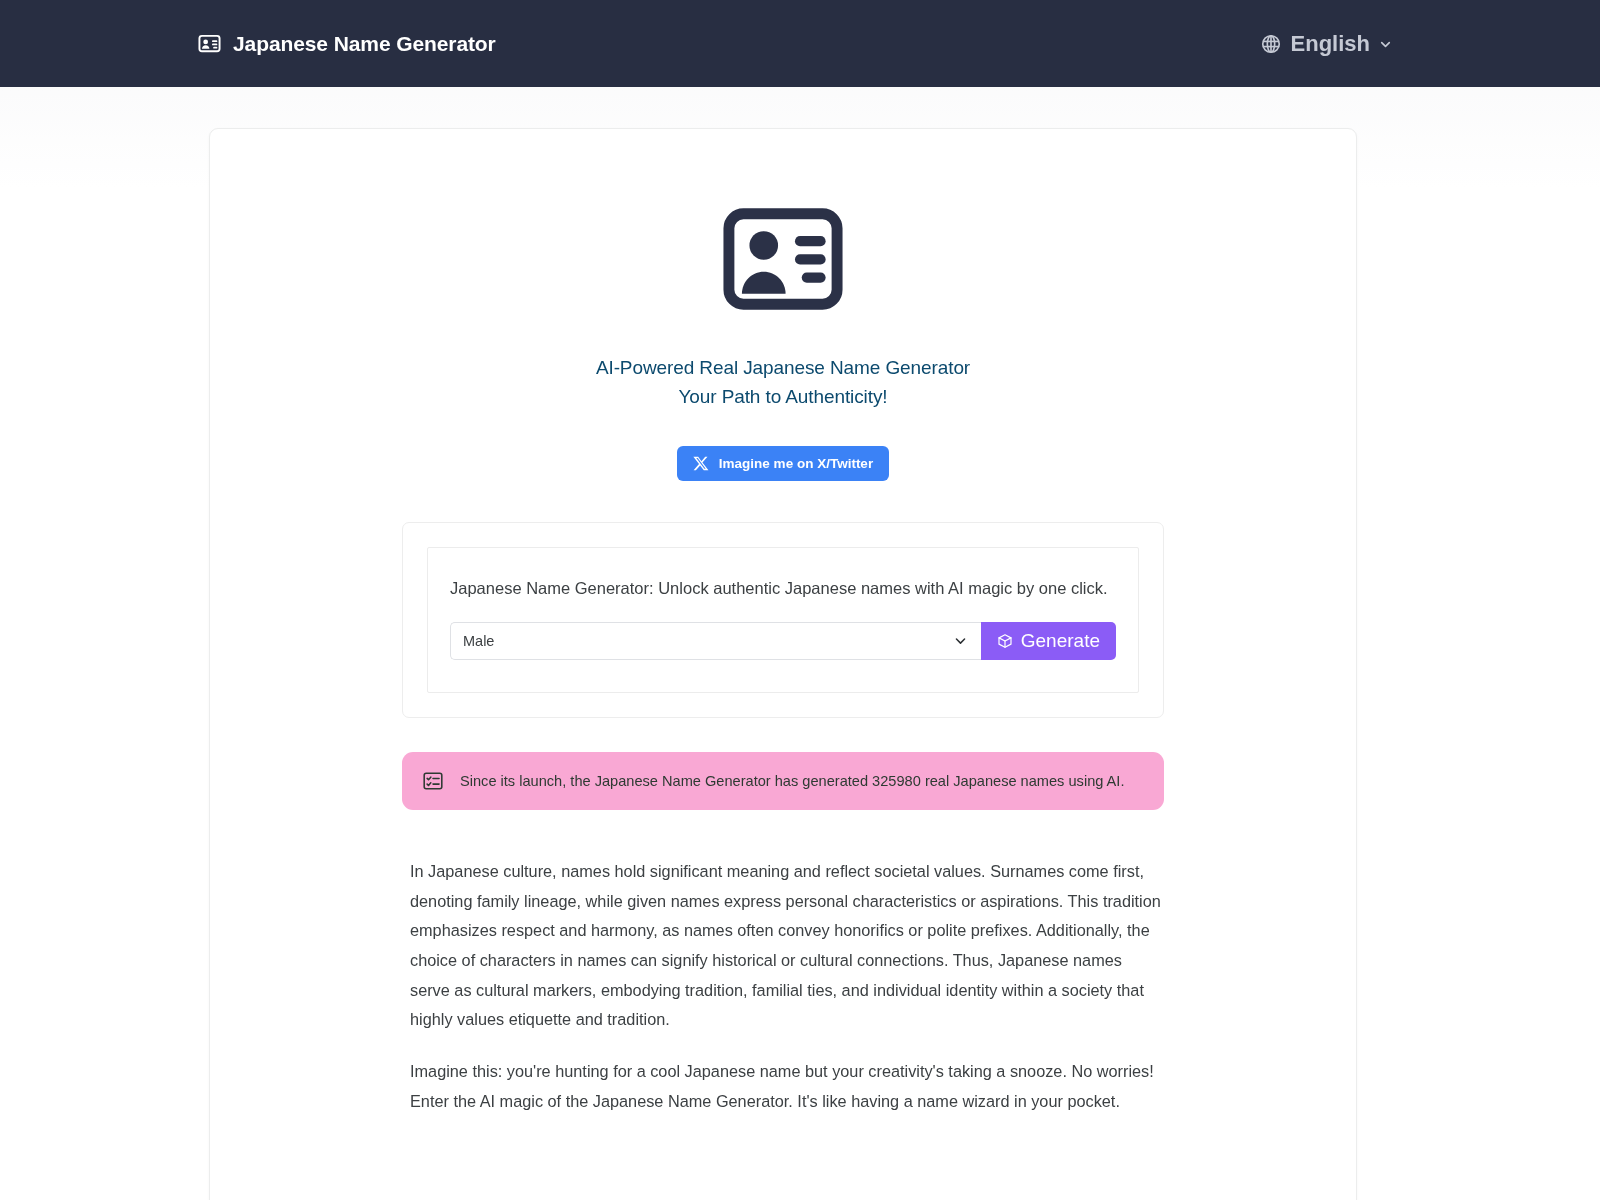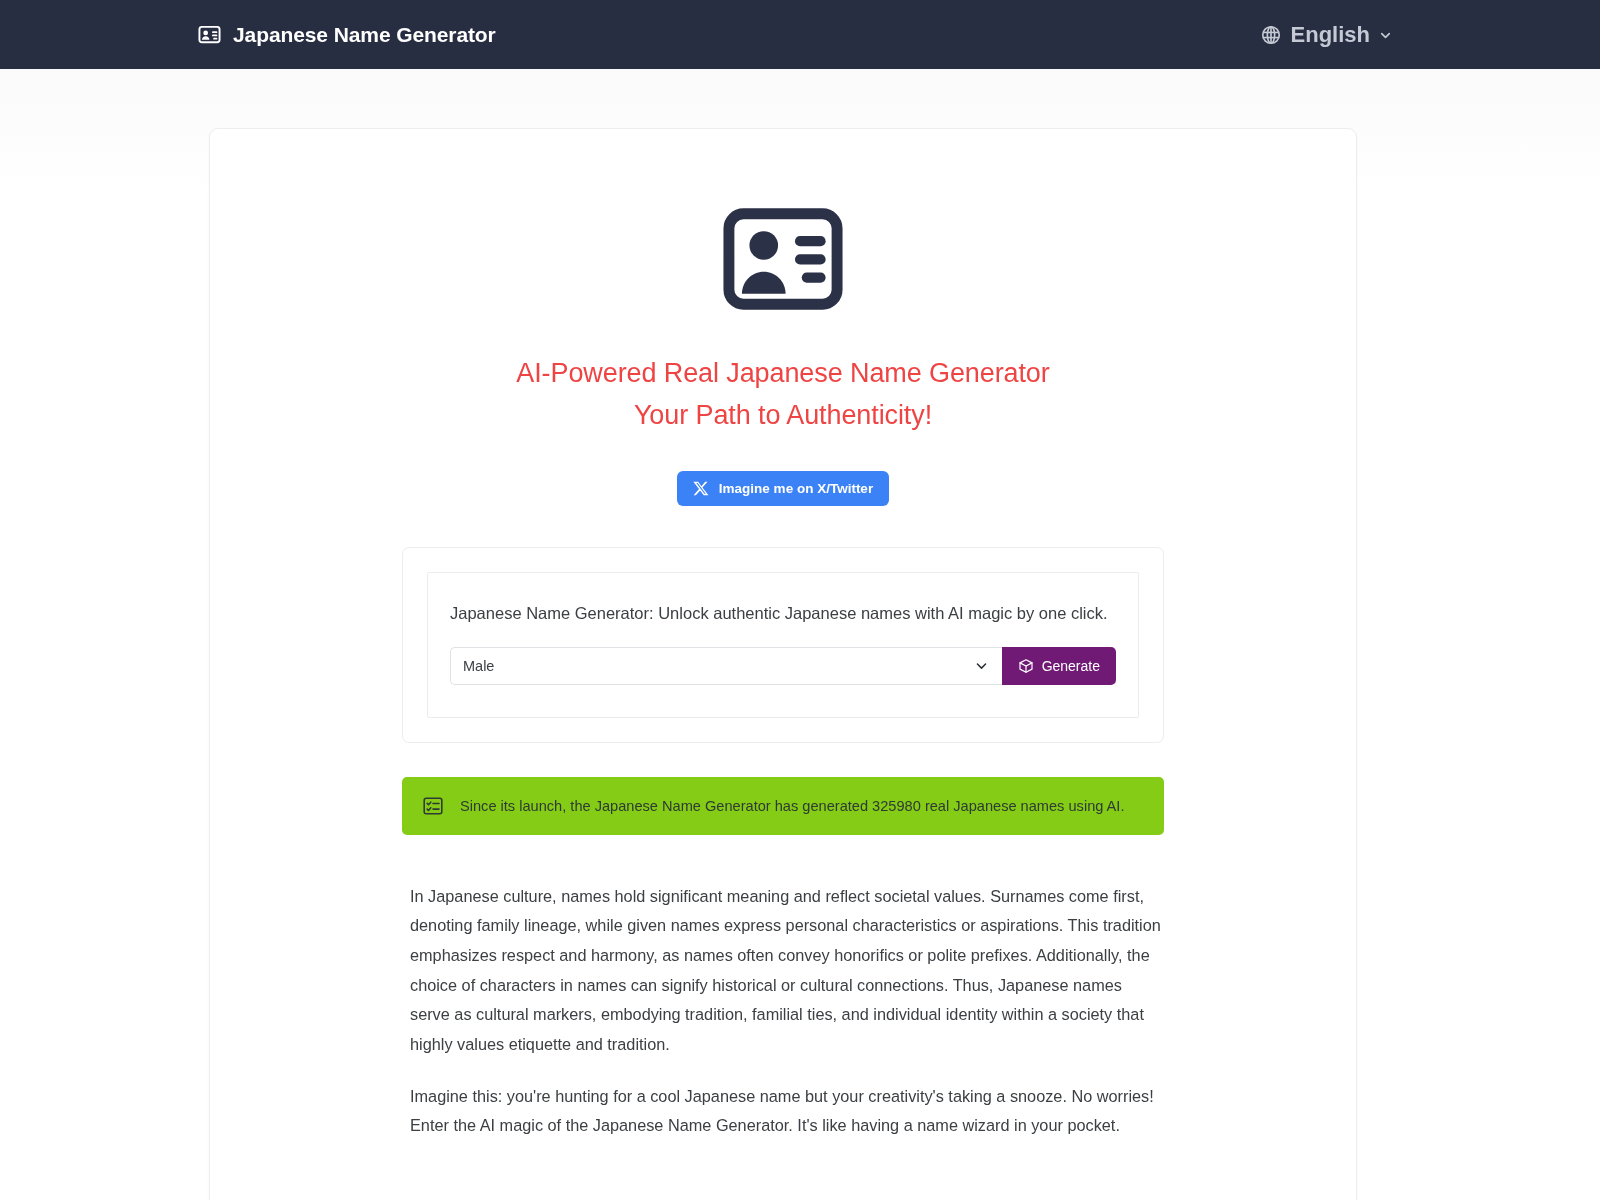--- a/index.html
+++ b/index.html
@@ -10,21 +10,21 @@
   }
   body {
     font-family: "Liberation Sans", sans-serif;
     background: #ffffff;
     color: #3c4043;
     -webkit-font-smoothing: antialiased;
   }
 
   
   .navbar {
-    height: 69px;
+    height: 87px;
     background: #282e42;
     display: flex;
     align-items: center;
     justify-content: space-between;
     padding: 0 198px 0 198px;
     position: relative;
     z-index: 5;
   }
   .brand {
     display: flex;
@@ -76,23 +76,23 @@
   
   .hero {
     padding-top: 78px;
     text-align: center;
   }
   .hero-icon-wrap { display: flex; justify-content: center; }
   .hero-icon { display: block; width: 126px; height: 104px; }
 
   .hero-title {
     margin-top: 42px;
-    font-size: 27px;
+    font-size: 19px;
     font-weight: 500;
-    color: #ef4444;
+    color: #0c4a6e;
     line-height: 1.55;
     letter-spacing: -0.1px;
   }
   .hero-title .l2 { display: block; }
 
   .tw-wrap { margin-top: 34px; display: flex; justify-content: center; }
   .tw-btn {
     display: inline-flex;
     align-items: center;
     gap: 9px;
@@ -154,39 +154,39 @@
     right: 13px;
     top: 50%;
     transform: translateY(-50%);
     width: 15px; height: 15px;
     display: block;
   }
   .gen-btn {
     display: inline-flex;
     align-items: center;
     gap: 8px;
-    background: #701a75;
+    background: #8b5cf6;
     color: #ffffff;
     border: none;
     border-radius: 0 5px 5px 0;
     padding: 0 16px;
     height: 38px;
     font-family: "Liberation Sans", sans-serif;
-    font-size: 14px;
+    font-size: 19px;
     font-weight: 400;
     cursor: pointer;
     white-space: nowrap;
   }
   .cube-icon { display: block; width: 16px; height: 16px; }
 
   
   .banner {
     margin: 34px 192px 0 192px;
-    background: #84cc16;
-    border-radius: 5px;
+    background: #f9a8d4;
+    border-radius: 11px;
     padding: 18px 20px;
     display: flex;
     align-items: center;
     gap: 16px;
   }
   .banner-icon { display: block; width: 22px; height: 22px; flex: none; }
   .banner-text {
     font-size: 14.6px;
     color: #2e3a33;
     line-height: 1.4;

